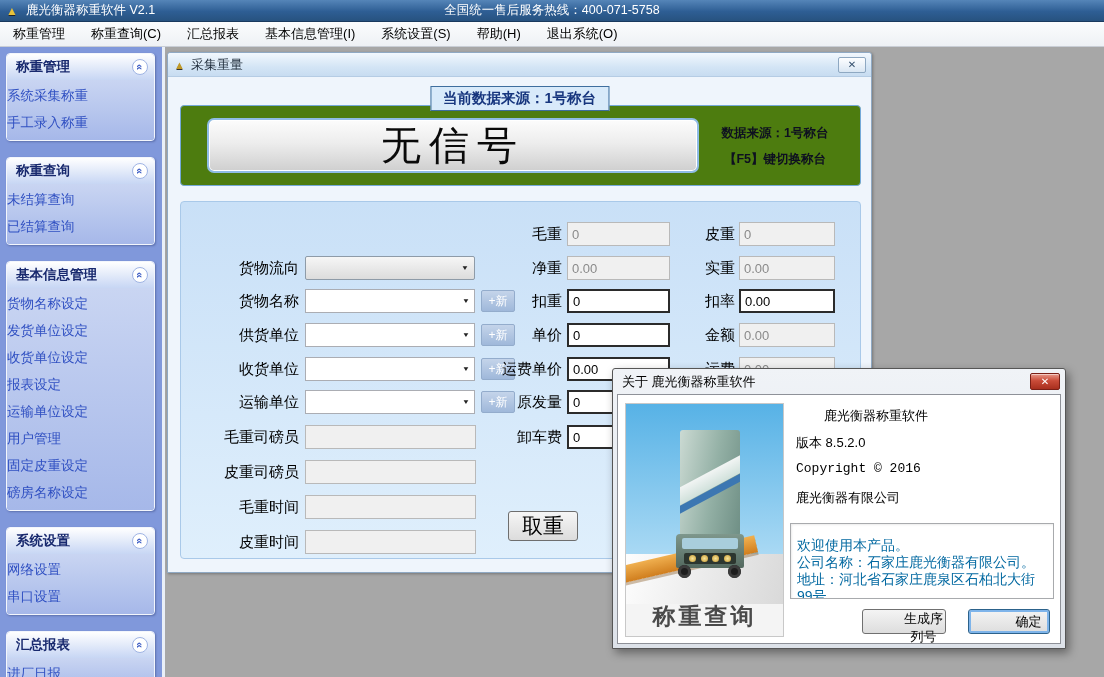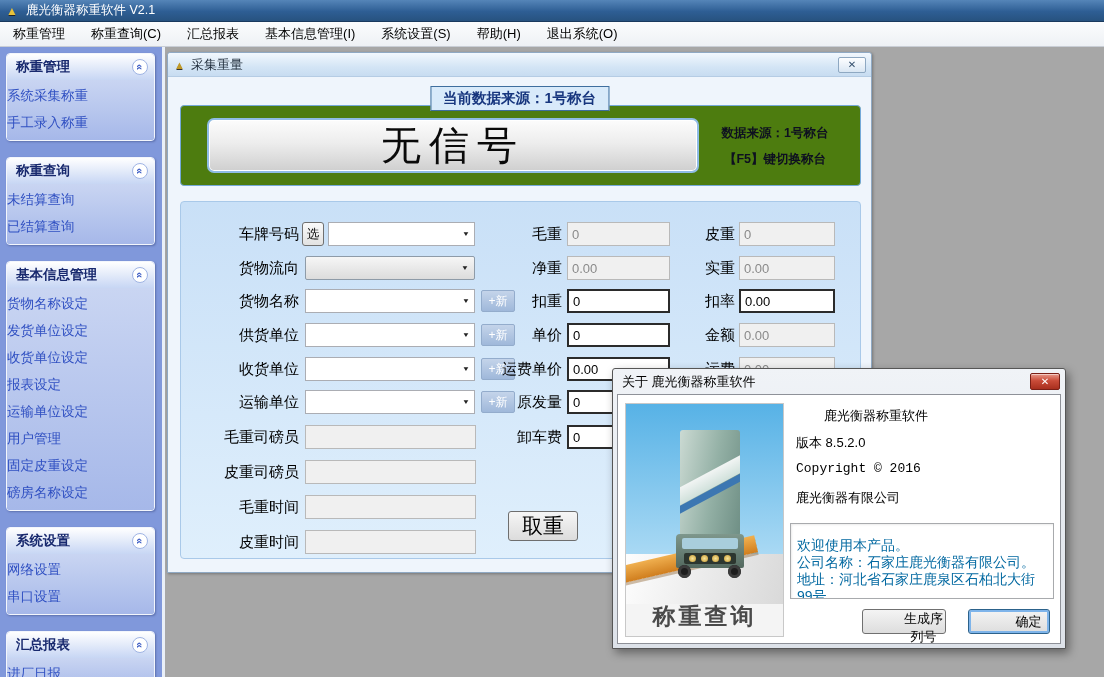--- a/index.html
+++ b/index.html
@@ -131,20 +131,21 @@
     border:1px solid #707070; border-radius:3px; font-size:13px; color:#000; cursor:pointer;padding-left:39px; }
   .btn-serial { left:244px; top:214px; width:84px; }
   .btn-ok { left:350px; top:214px; width:82px; border:1px solid #2C628B; box-shadow:0 0 0 2px #7EB4EA inset; }
 </style>
 </head>
 <body>
 
 <div class="titlebar">
   <span class="logo">▲</span>
   <span>鹿光衡器称重软件 V2.1</span>
+  <span class="hotline">全国统一售后服务热线：400-071-5758</span>
 </div>
 
 <div class="menubar">
   <span class="mi">称重管理</span>
   <span class="mi">称重查询(C)</span>
   <span class="mi">汇总报表</span>
   <span class="mi">基本信息管理(I)</span>
   <span class="mi">系统设置(S)</span>
   <span class="mi">帮助(H)</span>
   <span class="mi">退出系统(O)</span>
@@ -246,27 +247,20 @@
     <div class="blue-panel">
       <div class="signal-display">无信号</div>
       <div class="panel-info">
         <div>数据来源：1号称台</div>
         <div>【F5】键切换称台</div>
       </div>
     </div>
 
     <div class="form-panel">
 
-      <div class="row" style="left:12px; top:19px; width:330px;">
-        <span class="flabel lbl-left">车牌号码</span>
-        <button class="mini-btn">选</button>
-        <span class="combo" style="left:135px; width:147px;">
-            <span class="arr">▼</span>
-          </span>
-      </div>
       <div class="row" style="left:12px; top:53px; width:330px;">
         <span class="flabel lbl-left">货物流向</span>
         <span class="drop" style="left:112px; width:170px;">
             <span class="arr">▼</span>
           </span>
       </div>
       <div class="row" style="left:12px; top:86px; width:330px;">
         <span class="flabel lbl-left">货物名称</span>
         <span class="combo" style="left:112px; width:170px;">
             <span class="arr">▼</span>

